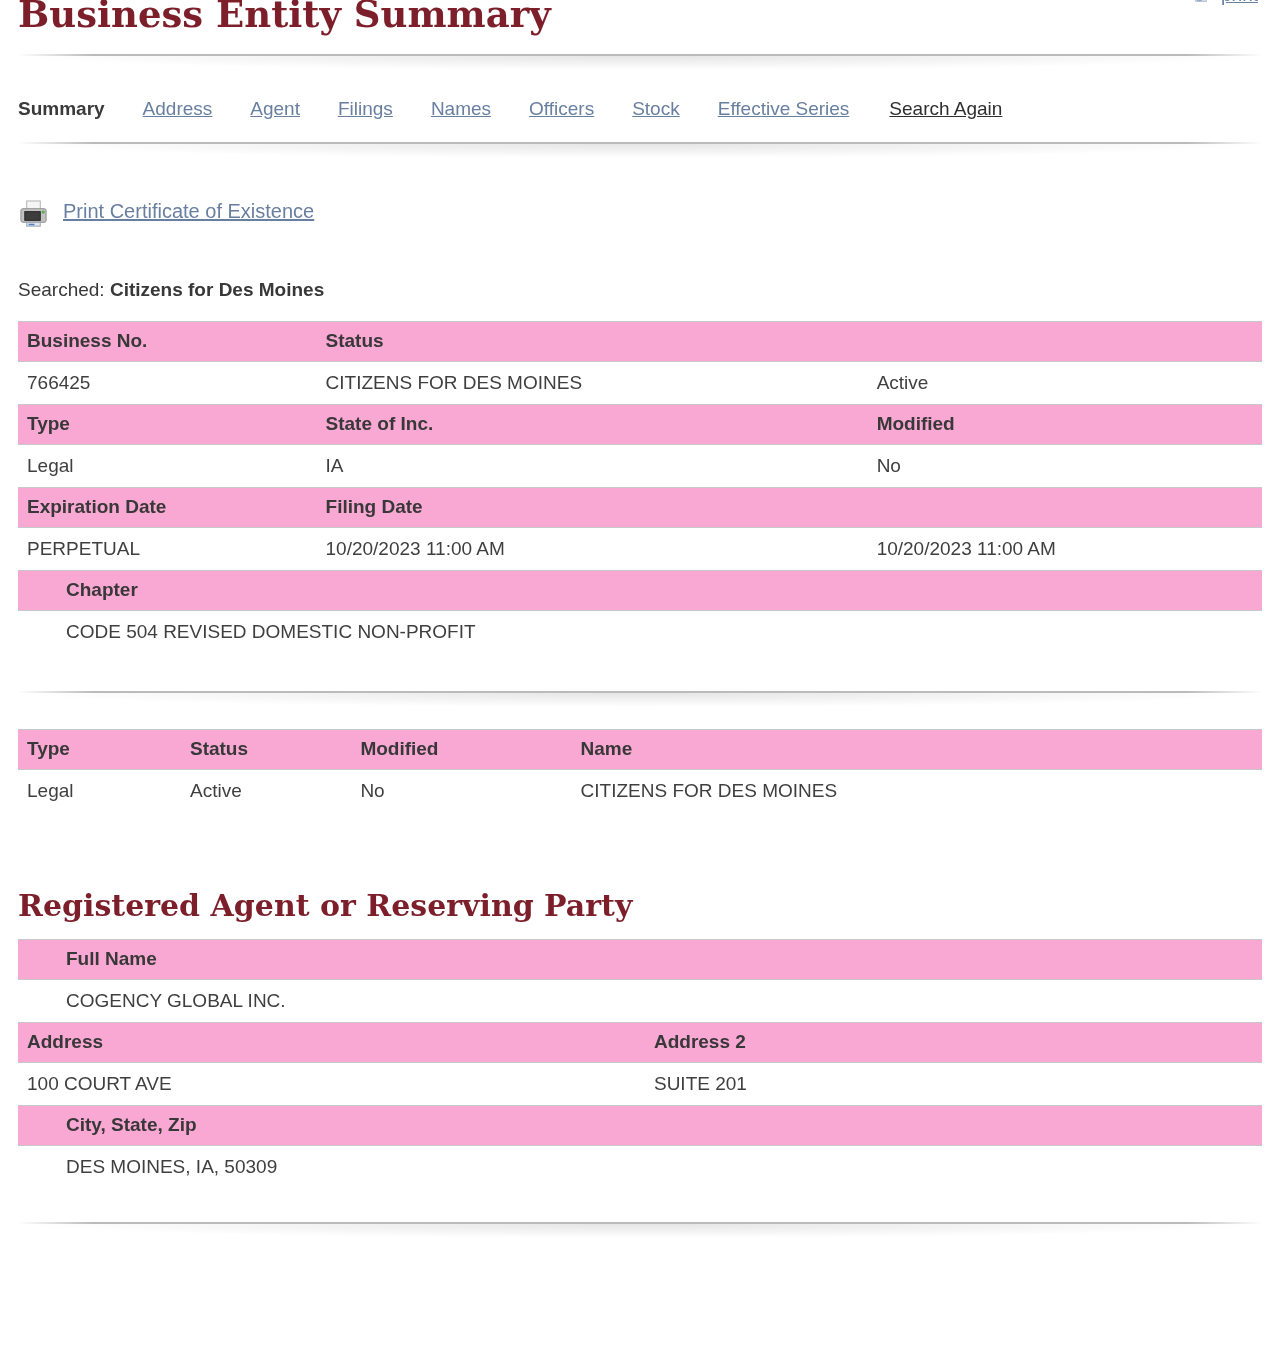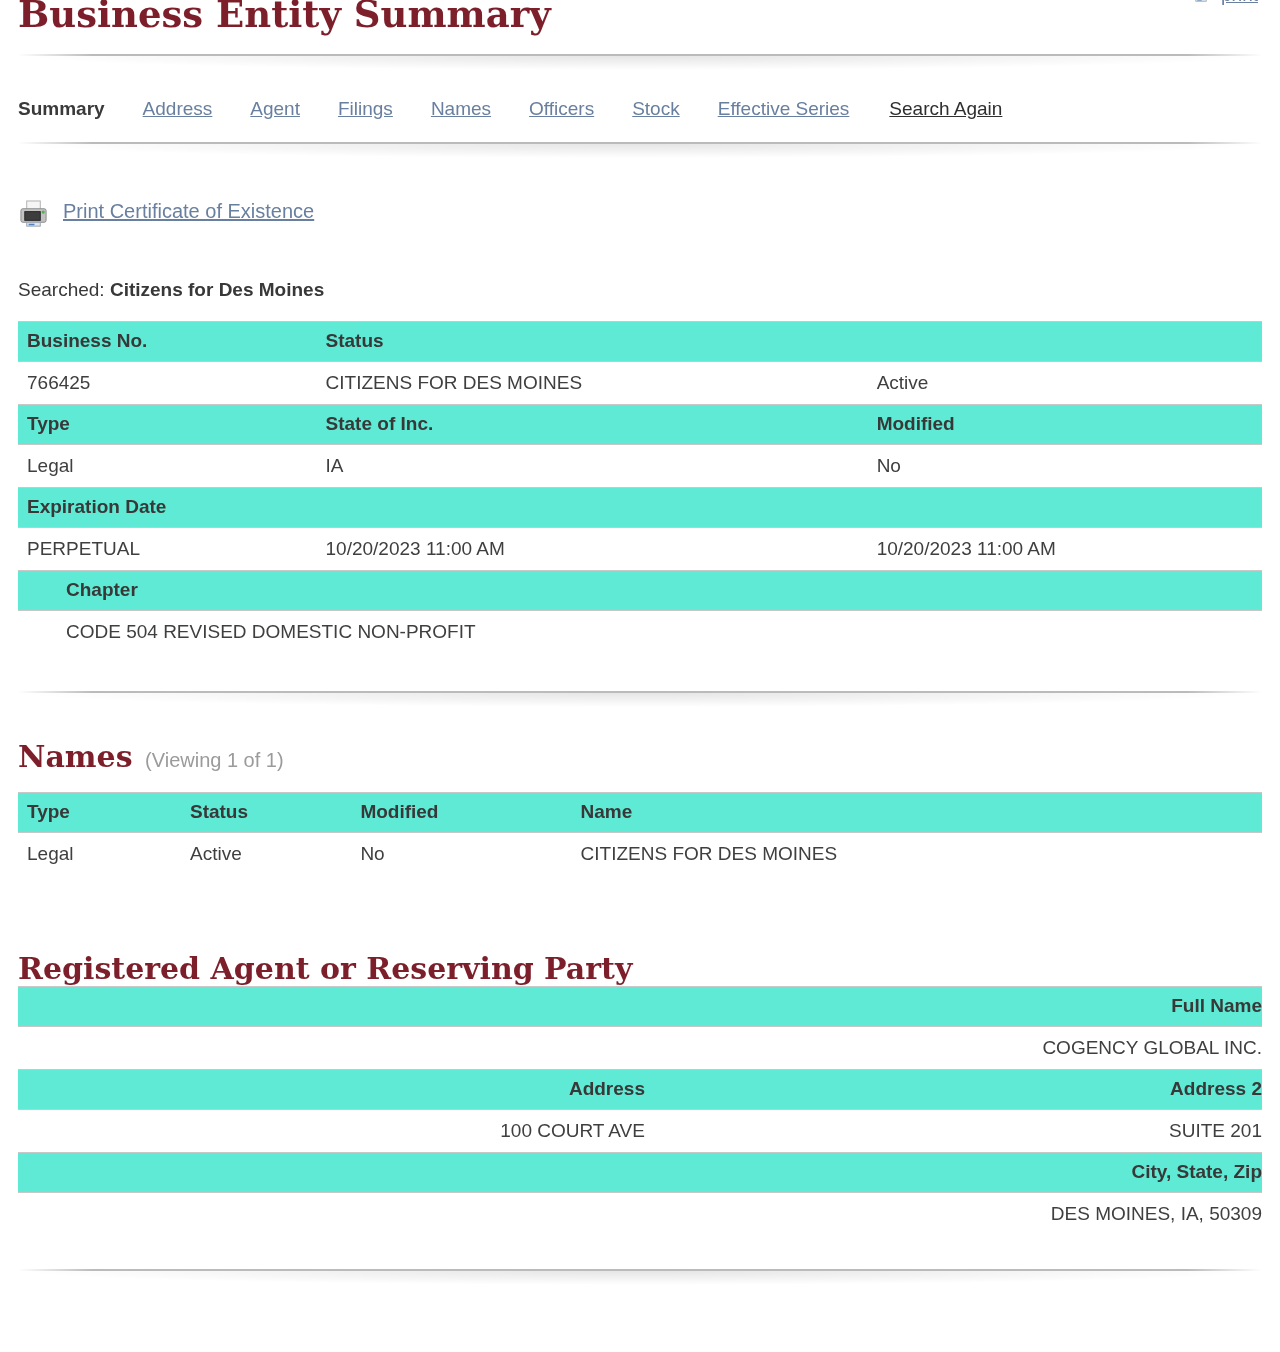--- a/index.html
+++ b/index.html
@@ -86,40 +86,40 @@
   .printer-icon { flex: 0 0 auto; }
 
   
   .searched-line { margin-top: 44px; font-size: 19px; color: #383838; }
   .searched-line b { font-weight: 700; }
 
   
   .data-table { margin-top: 20px; width: 100%; }
   .t-row { display: grid; align-items: center; }
   .t-row.hdr {
-    background: #5eead4;
+    background: #f9a8d4;
     border-top: 1px solid #c8c8c8;
     border-bottom: 1px solid #c8c8c8;
     height: 41px;
     font-weight: 700;
     color: #383838;
   }
   .t-row.val { height: 42px; color: #3f3f3f; }
   .t-row > div { padding-left: 9px; font-size: 19px; }
 
   .cols-3 { grid-template-columns: 24% 44.3% 31.7%; }
   .cols-4 { grid-template-columns: 13.1% 13.7% 17.7% auto; }
   .cols-2 { grid-template-columns: 50.4% 49.6%; }
   .cols-1 { grid-template-columns: 100%; padding-left: 39px; }
 
   .table1-divider { margin-top: 38px; }
   .names-heading { margin-top: 28px; }
   .names-table { margin-top: 18px; }
   .agent-heading { margin-top: 76px; }
-  .agent-table { margin-top: 0; text-align: right; }
+  .agent-table { margin-top: 16px; }
   .bottom-divider { margin-top: 34px; }
 </style>
 </head>
 <body>
 
 <div class="page">
 
   <div class="top-print">
     <span class="printer-icon">
       <svg width="24" height="24" viewBox="0 0 32 32" aria-hidden="true">
@@ -186,40 +186,37 @@
       <div>State of Inc.</div>
       <div>Modified</div>
     </div>
     <div class="t-row val cols-3">
       <div>Legal</div>
       <div>IA</div>
       <div>No</div>
     </div>
     <div class="t-row hdr cols-3">
       <div>Expiration Date</div>
+      <div>Filing Date</div>
     </div>
     <div class="t-row val cols-3">
       <div>PERPETUAL</div>
       <div>10/20/2023 11:00 AM</div>
       <div>10/20/2023 11:00 AM</div>
     </div>
     <div class="t-row hdr cols-1">
       <div>Chapter</div>
     </div>
     <div class="t-row val cols-1">
       <div>CODE 504 REVISED DOMESTIC NON-PROFIT</div>
     </div>
   </div>
 
   <div class="shadow-divider table1-divider"></div>
 
-  <div class="names-heading">
-    <h2 class="section-title">Names</h2>
-    <span class="viewing-note">(Viewing 1 of 1)</span>
-  </div>
 
   <div class="data-table names-table">
     <div class="t-row hdr cols-4">
       <div>Type</div>
       <div>Status</div>
       <div>Modified</div>
       <div>Name</div>
     </div>
     <div class="t-row val cols-4">
       <div>Legal</div>

